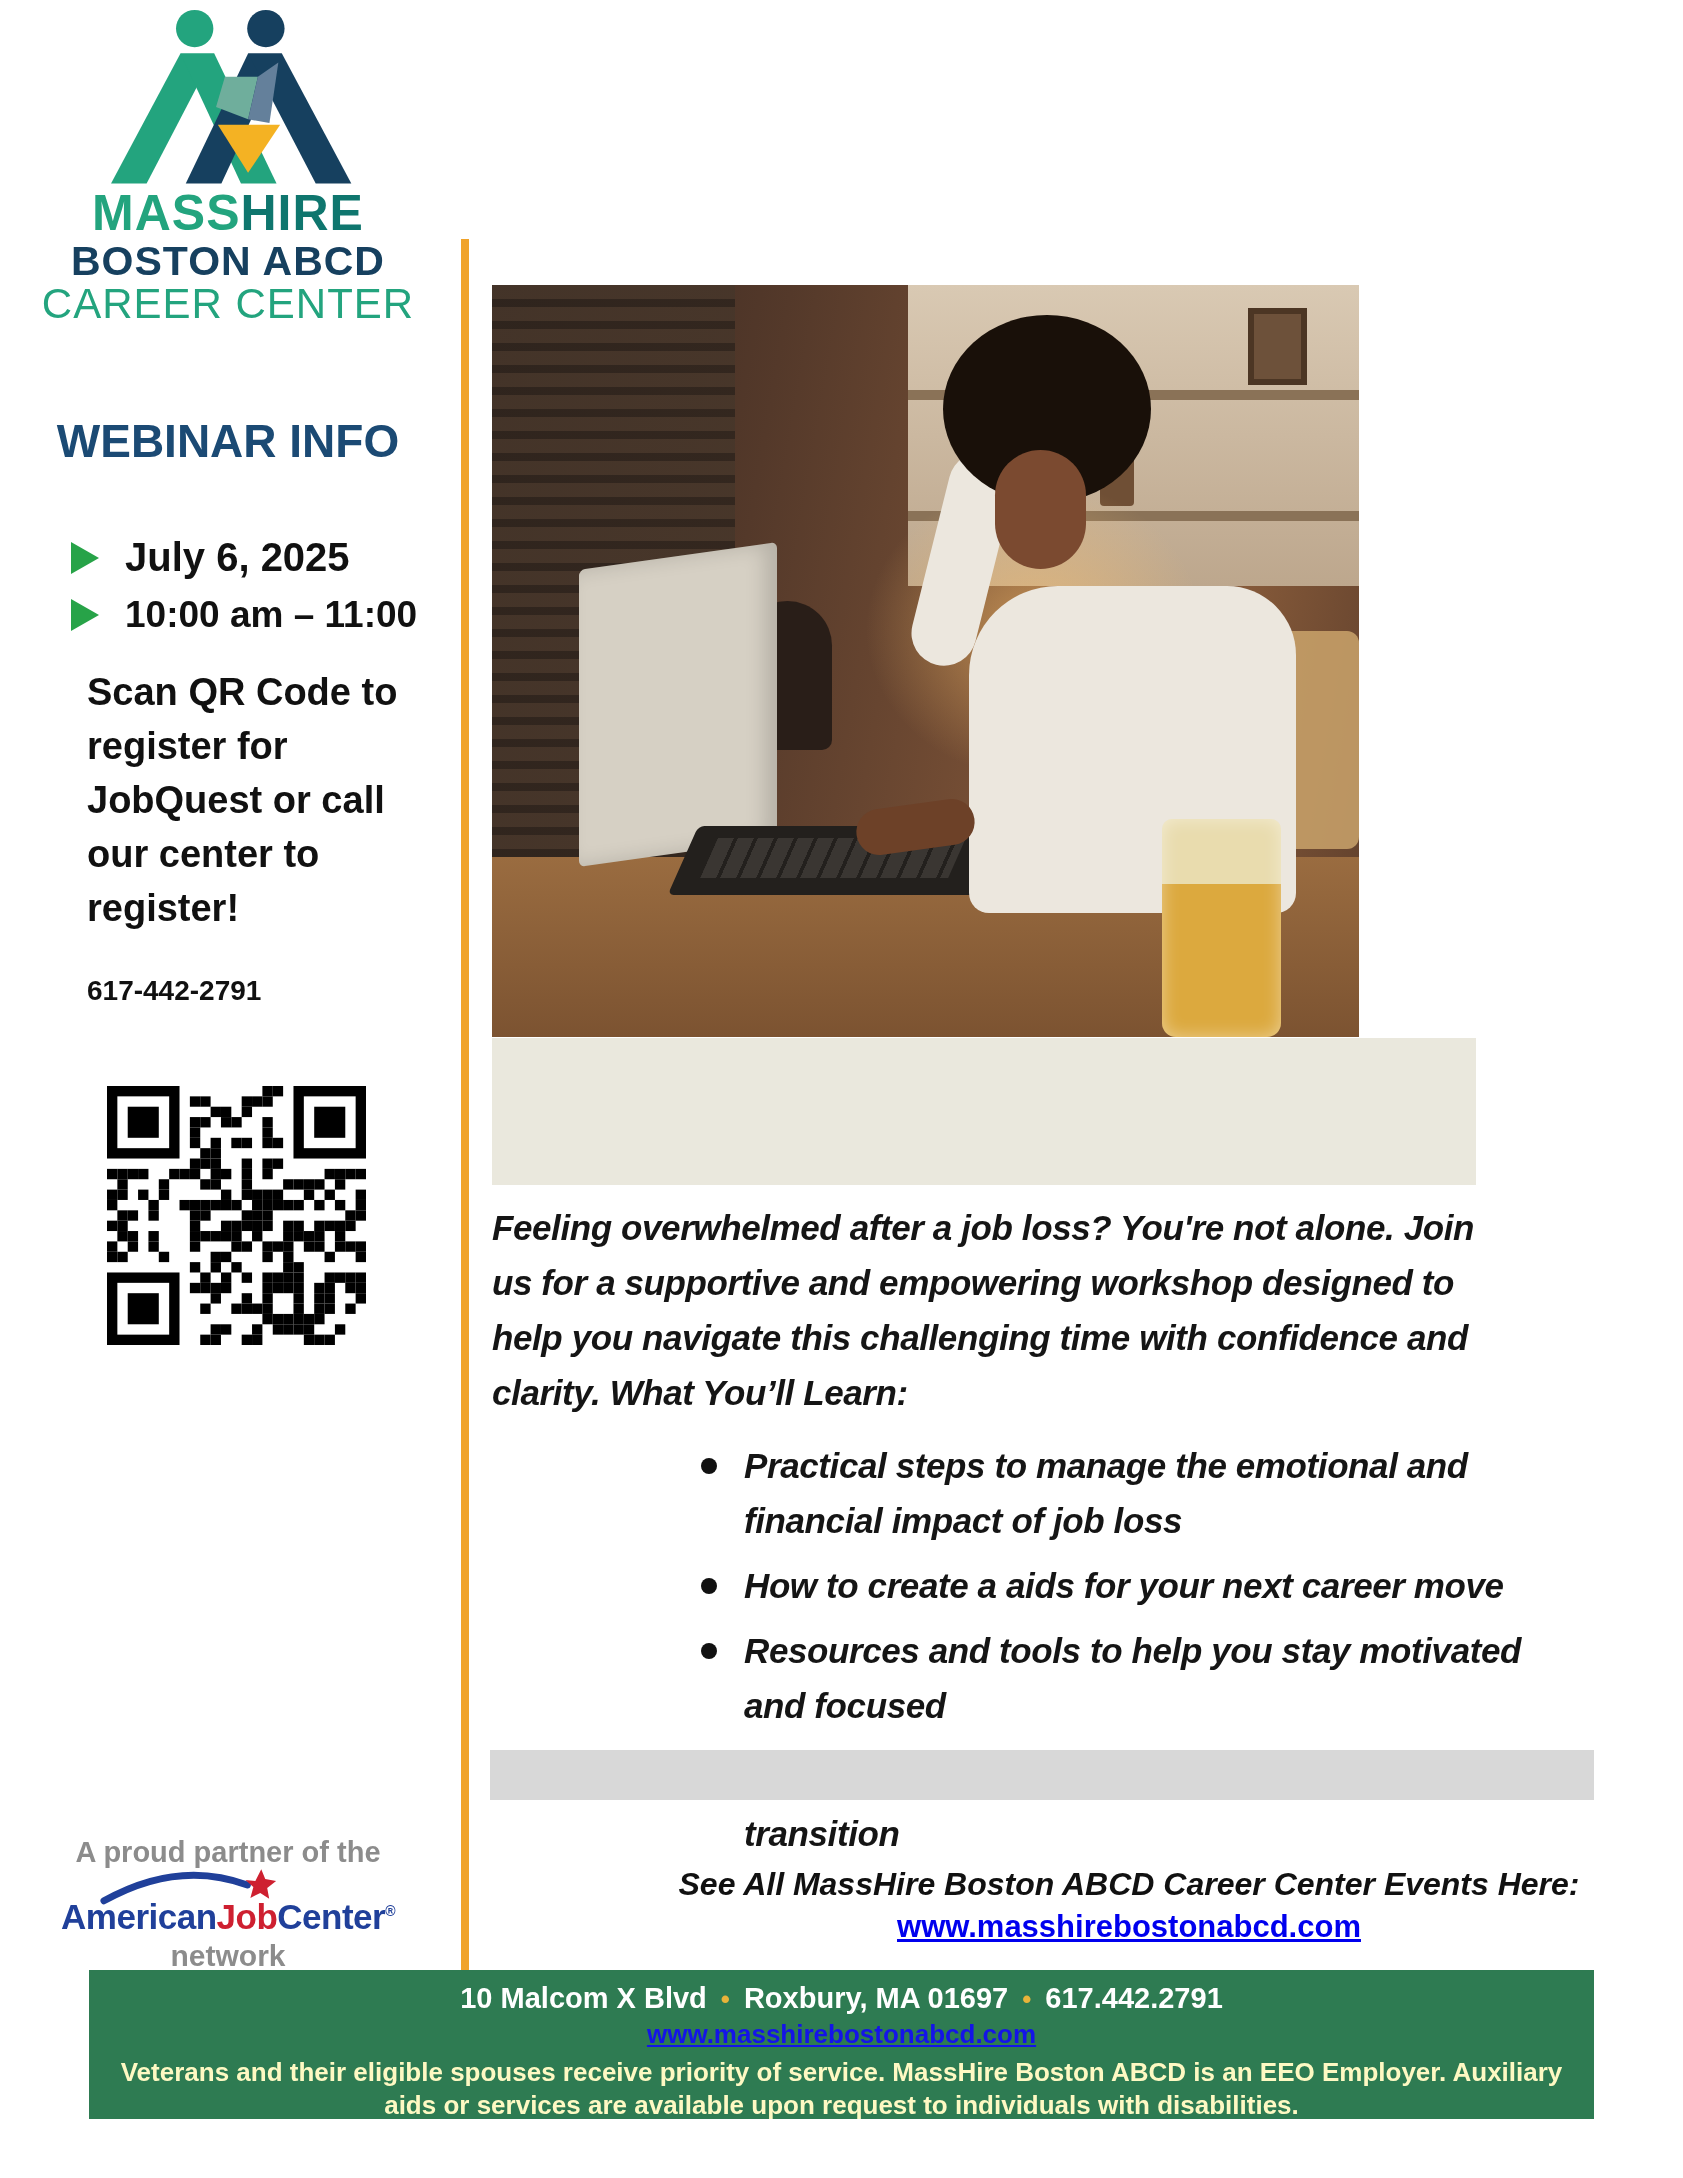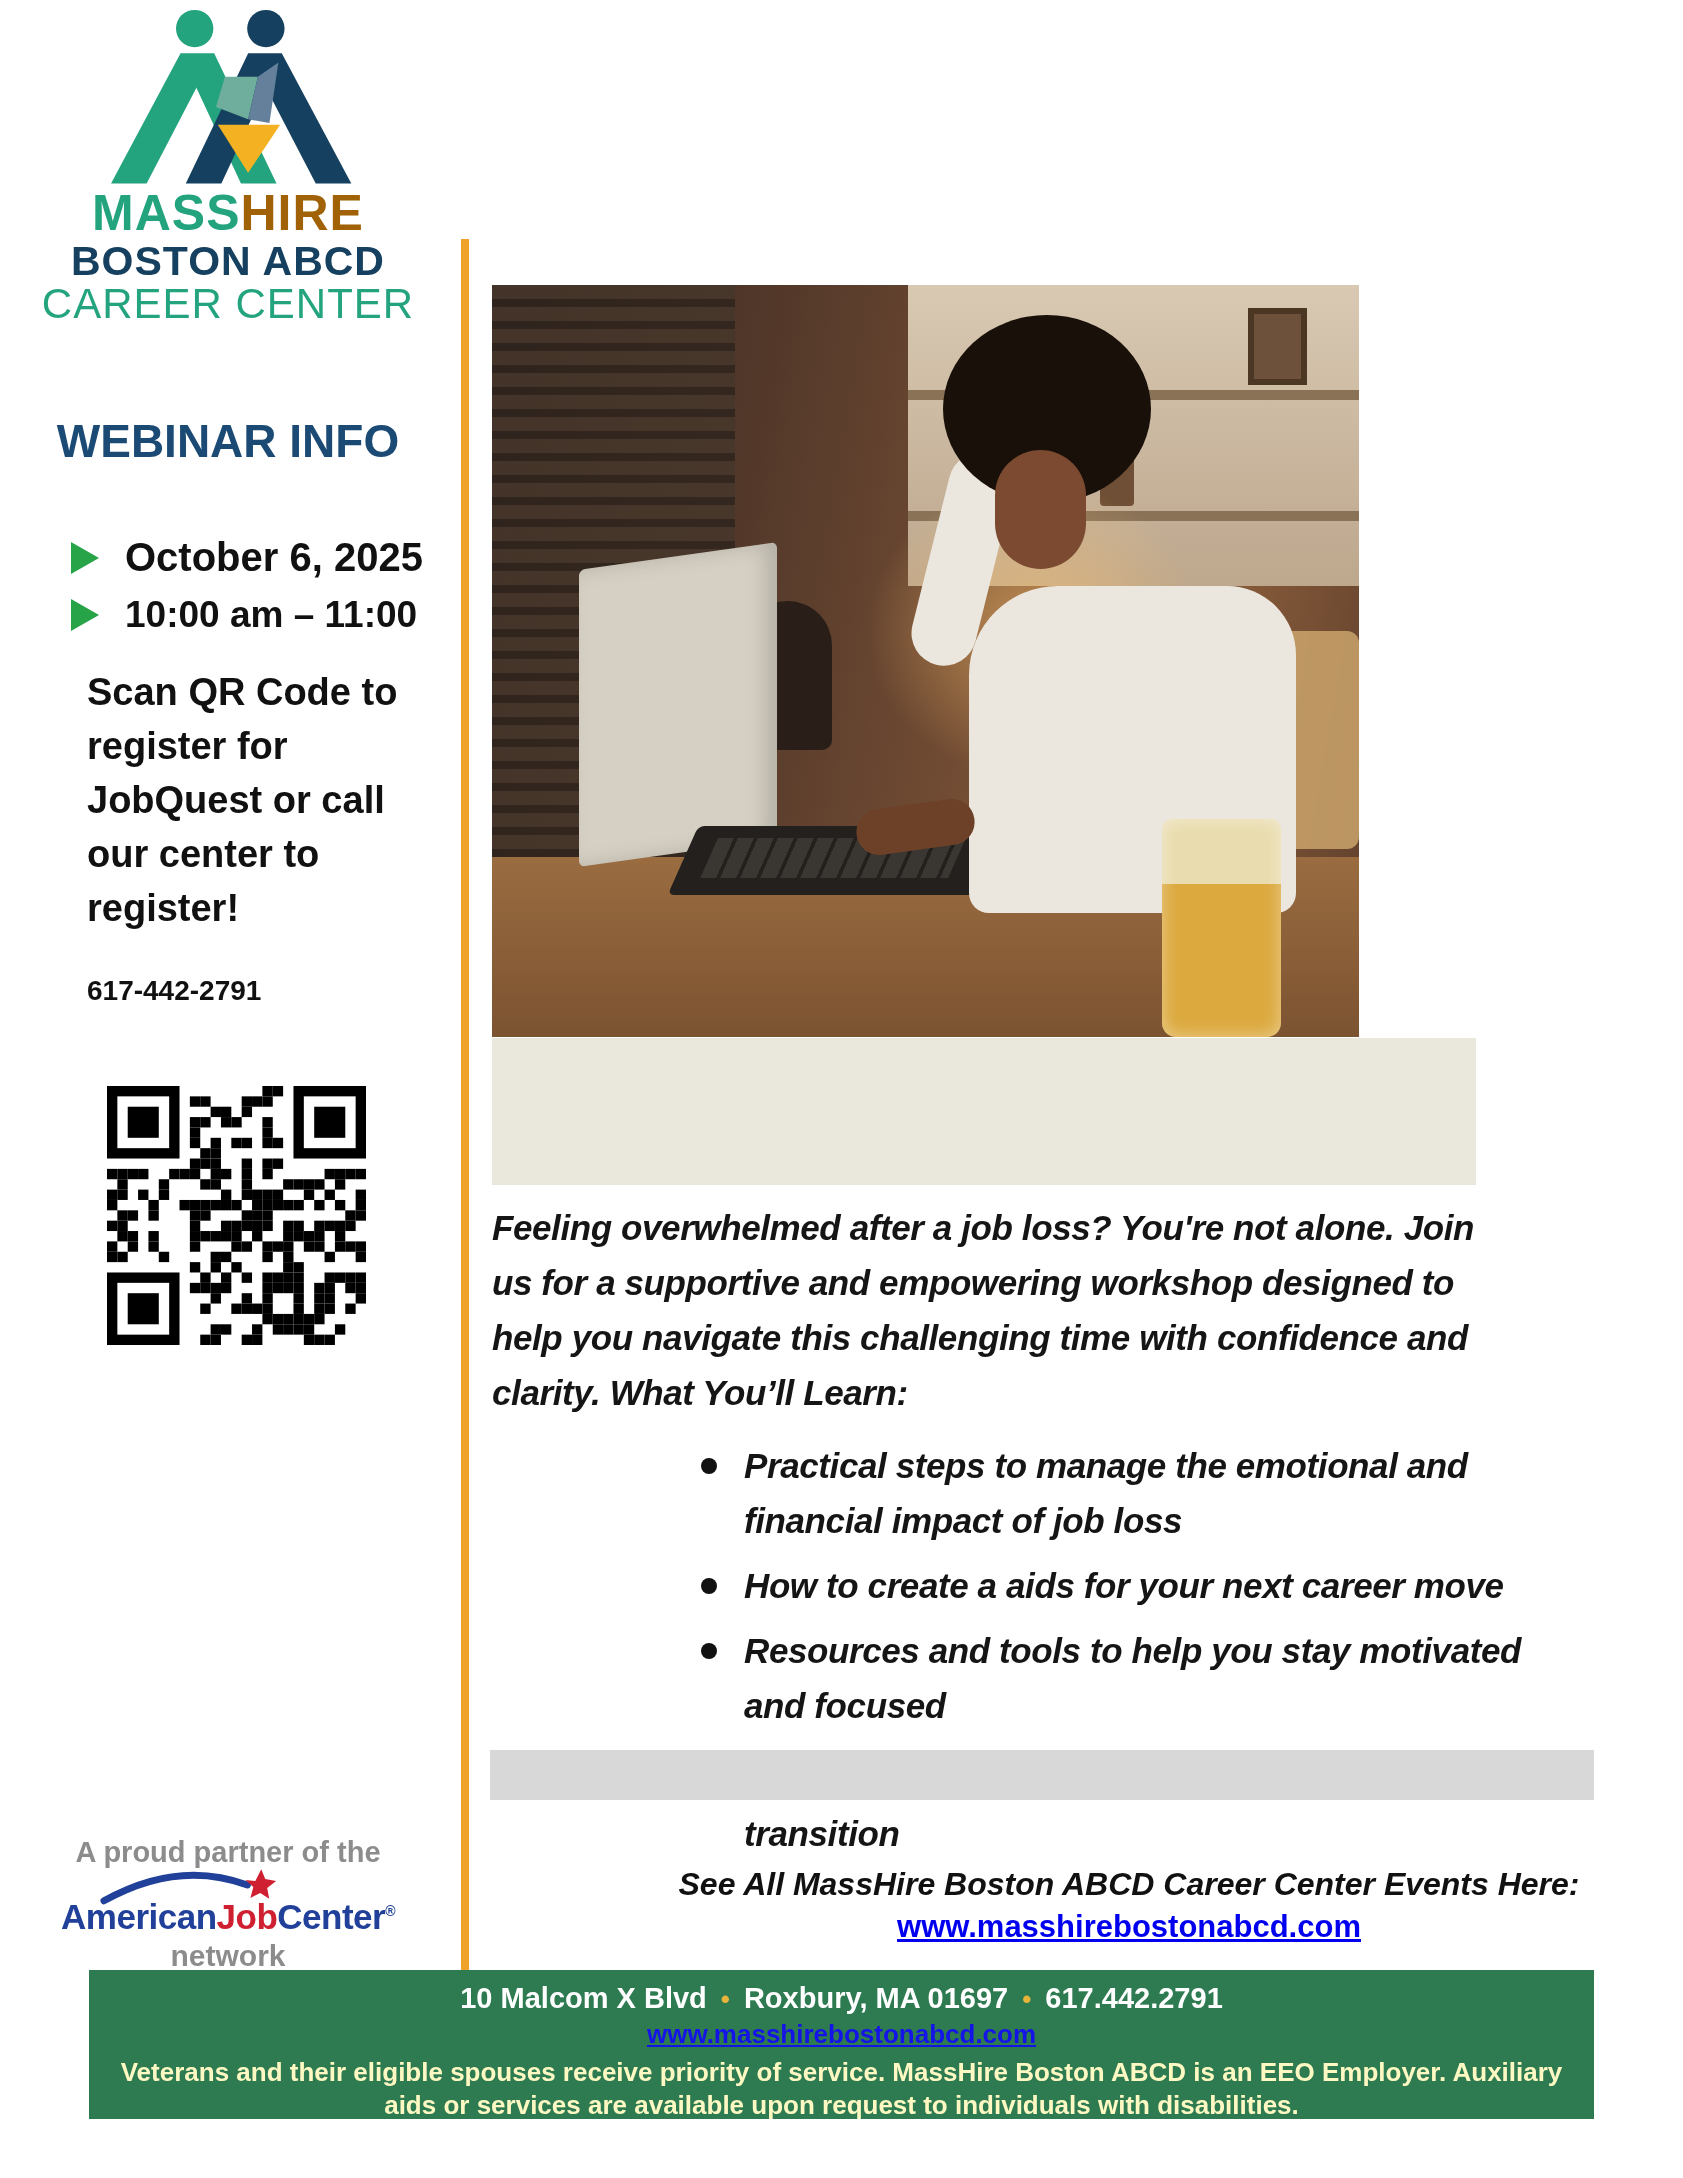--- a/index.html
+++ b/index.html
@@ -8,21 +8,21 @@
   .page { position:relative; width:1683px; height:2178px; background:#ffffff; overflow:hidden; }
 
   
   .sidebar { position:absolute; left:0; top:0; width:463px; height:2178px; }
 
   .logo-wrap { position:absolute; left:40px; top:8px; width:376px; text-align:center; }
   .logo-m { width:267px; height:180px; display:block; margin:0 auto; }
   .logo-line1 { font-size:50px; font-weight:900; letter-spacing:1px; line-height:51px; }
   .logo-line2 { font-size:41px; font-weight:900; letter-spacing:1px; color:#16405F; line-height:44px; }
   .logo-line3 { font-size:42px; font-weight:400; letter-spacing:1px; color:#23A47E; line-height:42px; }
-  .c-green { color:#23A47E; } .c-navy { color:#a16207;text-align:center; }
+  .c-green { color:#23A47E; } .c-navy { color:#0f766e;text-align:center; }
 
   .webinar-heading { position:absolute; left:40px; top:416px; width:376px; text-align:center;
     color:#1B4A74; font-size:46px; font-weight:800; line-height:51px; }
 
   .event-row { position:absolute; left:71px; display:flex; align-items:center; gap:26px; }
   .tri { width:0; height:0; border-top:16px solid transparent; border-bottom:16px solid transparent;
     border-left:28px solid #27A348; }
   .event-label { font-weight:800; color:#111; }
   .ev1 { top:535px; } .ev1 .event-label { font-size:40px; }
   .ev2 { top:594px; } .ev2 .event-label { font-size:37px; }
@@ -138,21 +138,21 @@
         <span class="c-green">MASS</span><span class="c-navy">HIRE</span>
       </div>
       <div class="logo-line2">BOSTON ABCD</div>
       <div class="logo-line3">CAREER CENTER</div>
     </div>
 
     <div class="webinar-heading">WEBINAR INFO</div>
 
     <div class="event-row ev1">
       <span class="tri"></span>
-      <span class="event-label">October 6, 2025</span>
+      <span class="event-label">July 6, 2025</span>
     </div>
     <div class="event-row ev2">
       <span class="tri"></span>
       <span class="event-label">10:00 am – 11:00</span>
     </div>
 
     <div class="scan-text">Scan QR Code to register for JobQuest or call our center to register!</div>
     <div class="phone">617-442-2791</div>
 
     <svg class="qr" id="qr-svg" viewBox="0 0 250 250">

